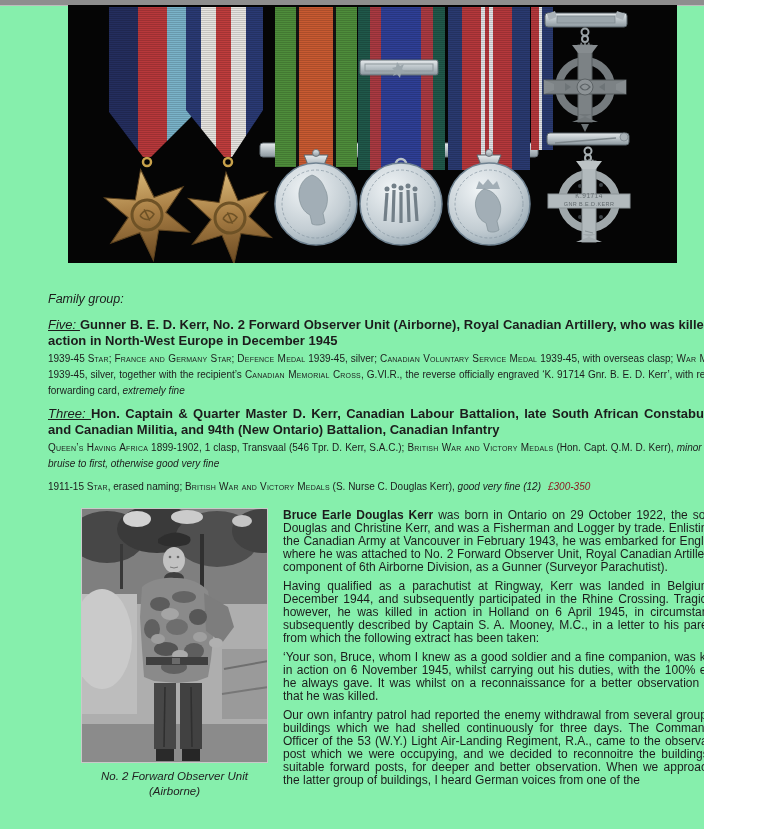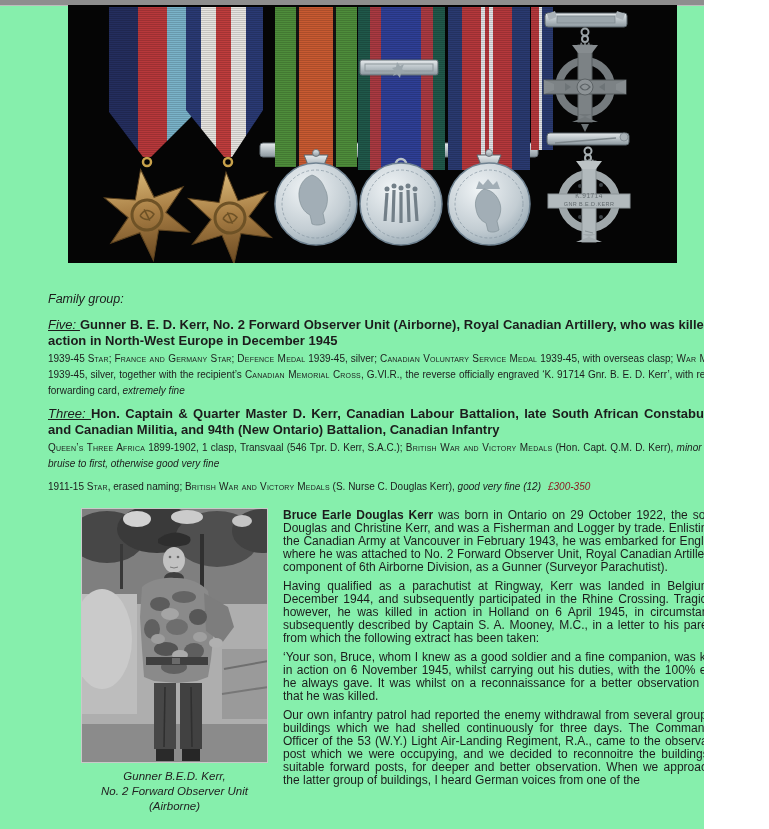--- a/index.html
+++ b/index.html
@@ -215,21 +215,21 @@
     </svg>
   </div>
 
   <div class="content">
     <p class="family">Family group:</p>
 
     <p class="lot-head"><span class="seg-i">Five: </span><span class="seg-b">Gunner B. E. D. Kerr, No. 2 Forward Observer Unit (Airborne), Royal Canadian Artillery, who was killed in action in North-West Europe in December 1945</span></p>
     <p class="lot-desc"><span class="seg-p">1939-45 </span><span class="seg-sc">Star</span><span class="seg-p">; </span><span class="seg-sc">France and Germany Star</span><span class="seg-p">; </span><span class="seg-sc">Defence Medal</span><span class="seg-p"> 1939-45, silver; </span><span class="seg-sc">Canadian Voluntary Service Medal</span><span class="seg-p"> 1939-45, with overseas clasp; </span><span class="seg-sc">War Medal</span><span class="seg-p"> 1939-45, silver, together with the recipient’s </span><span class="seg-sc">Canadian Memorial Cross</span><span class="seg-p">, G.VI.R., the reverse officially engraved ‘K. 91714 Gnr. B. E. D. Kerr’, with related forwarding card, </span><span class="seg-i">extremely fine</span></p>
 
     <p class="lot-head"><span class="seg-i">Three: </span><span class="seg-b">Hon. Captain &amp; Quarter Master D. Kerr, Canadian Labour Battalion, late South African Constabulary and Canadian Militia, and 94th (New Ontario) Battalion, Canadian Infantry</span></p>
-    <p class="lot-desc"><span class="seg-sc">Queen’s Three Africa</span><span class="seg-p"> 1899-1902, 1 clasp, Transvaal (546 Tpr. D. Kerr, S.A.C.); </span><span class="seg-sc">British War and Victory Medals</span><span class="seg-p"> (Hon. Capt. Q.M. D. Kerr), </span><span class="seg-i">minor edge bruise to first, otherwise good very fine</span></p>
+    <p class="lot-desc"><span class="seg-sc">Queen’s Having Africa</span><span class="seg-p"> 1899-1902, 1 clasp, Transvaal (546 Tpr. D. Kerr, S.A.C.); </span><span class="seg-sc">British War and Victory Medals</span><span class="seg-p"> (Hon. Capt. Q.M. D. Kerr), </span><span class="seg-i">minor edge bruise to first, otherwise good very fine</span></p>
 
     <p class="lot-desc"><span class="seg-p">1911-15 </span><span class="seg-sc">Star</span><span class="seg-p">, erased naming; </span><span class="seg-sc">British War and Victory Medals</span><span class="seg-p"> (S. Nurse C. Douglas Kerr), </span><span class="seg-i">good very fine (12)</span><span class="seg-price">£300-350</span></p>
 
     <div class="bio-row">
       <div class="bio-left">
         <div class="portrait">
           <svg width="185" height="253" viewBox="0 0 185 253">
             <rect width="185" height="253" fill="#aeaeae"></rect>
             <g>
               <rect x="0" y="0" width="185" height="95" fill="#7f7f7f"></rect>
@@ -276,21 +276,20 @@
               <rect x="72" y="174" width="22" height="66" fill="#474747"></rect>
               <rect x="98" y="174" width="22" height="66" fill="#414141"></rect>
               <line x1="83" y1="178" x2="82" y2="238" stroke="#2f2f2f" stroke-width="1.5"></line>
               <line x1="109" y1="178" x2="110" y2="238" stroke="#2f2f2f" stroke-width="1.5"></line>
               <rect x="74" y="240" width="18" height="12" fill="#2a2a2a"></rect>
               <rect x="100" y="240" width="18" height="12" fill="#262626"></rect>
             </g>
           </svg>
         </div>
         <div class="caption">
-          <div>Gunner B.E.D. Kerr,</div>
           <div>No. 2 Forward Observer Unit (Airborne)</div>
         </div>
       </div>
       <div class="bio-right">
         <p><span class="seg-b">Bruce Earle Douglas Kerr</span><span class="seg-p"> was born in Ontario on 29 October 1922, the son of Douglas and Christine Kerr, and was a Fisherman and Logger by trade. Enlisting in the Canadian Army at Vancouver in February 1943, he was embarked for England, where he was attached to No. 2 Forward Observer Unit, Royal Canadian Artillery, a component of 6th Airborne Division, as a Gunner (Surveyor Parachutist).</span></p>
         <p><span class="seg-p">Having qualified as a parachutist at Ringway, Kerr was landed in Belgium in December 1944, and subsequently participated in the Rhine Crossing. Tragically, however, he was killed in action in Holland on 6 April 1945, in circumstances subsequently described by Captain S. A. Mooney, M.C., in a letter to his parents, from which the following extract has been taken:</span></p>
         <p><span class="seg-p">‘Your son, Bruce, whom I knew as a good soldier and a fine companion, was killed in action on 6 November 1945, whilst carrying out his duties, with the 100% effort he always gave. It was whilst on a reconnaissance for a better observation post that he was killed.</span></p>
         <p><span class="seg-p">Our own infantry patrol had reported the enemy withdrawal from several groups of buildings which we had shelled continuously for three days. The Commanding Officer of the 53 (W.Y.) Light Air-Landing Regiment, R.A., came to the observation post which we were occupying, and we decided to reconnoitre the buildings as suitable forward posts, for deeper and better observation. When we approached the latter group of buildings,  I heard German voices from one of the</span></p>
       </div>
     </div>

